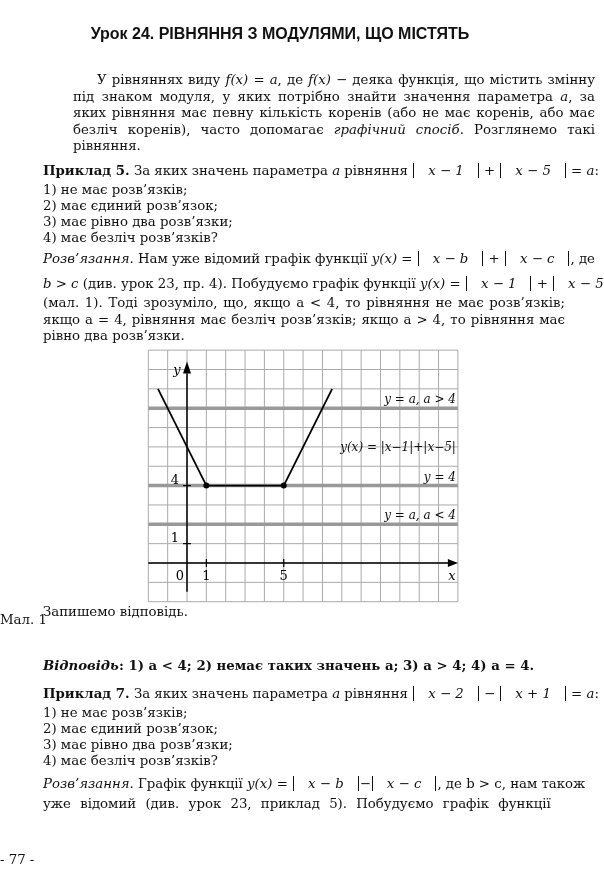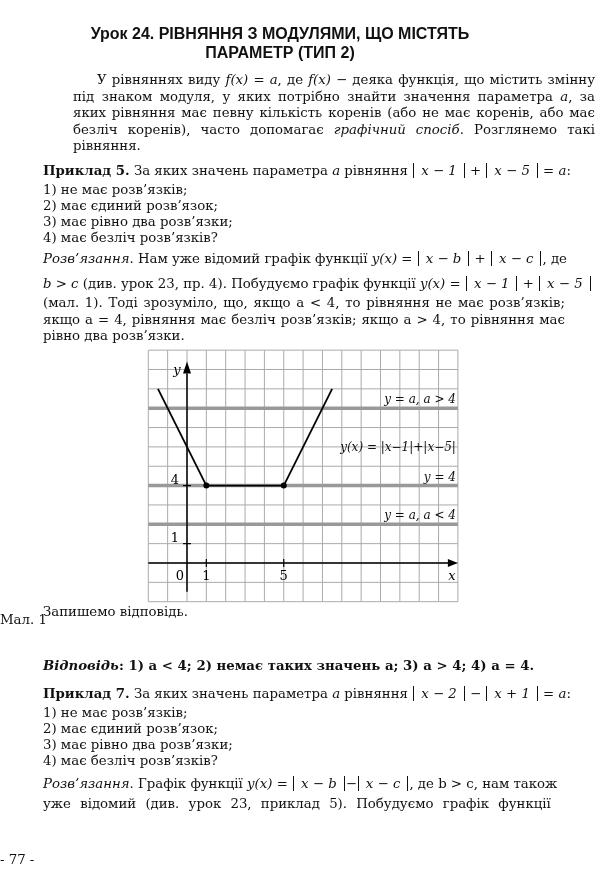--- a/index.html
+++ b/index.html
@@ -5,30 +5,29 @@
   html, body { margin:0; padding:0; background:#fff; }
   body { width:604px; height:875px; position:relative; overflow:hidden; color:#111;
          font-family:"DejaVu Serif", serif; }
   .title { position:absolute; left:0; top:24px; width:560px; text-align:center;
            font-family:"Liberation Sans", sans-serif; font-weight:bold; font-size:16px; line-height:19px; }
   .p { position:absolute; left:43px; width:522px; font-size:13.3px; line-height:16.6px; text-align:justify; }
   .p .ind { display:inline-block; width:24px; }
   .line { position:absolute; left:43px; width:522px; font-size:13.3px; line-height:16.6px; white-space:nowrap; }
   i, .it { font-style:italic; }
   b { font-weight:bold; }
-  .abs { border-left:1.2px solid #111; border-right:1.2px solid #111; padding:0 7px; margin:0 1px;text-align:right; }
+  .abs { border-left:1.2px solid #111; border-right:1.2px solid #111; padding:0 14px; margin:0 1px;text-align:right; }
   .center { position:absolute; left:0; width:604px; font-size:13.3px; }
   svg text { font-family:"DejaVu Serif", serif; }
 </style>
 </head>
 <body>
 
 <div class="title">
   <div>Урок 24. РІВНЯННЯ З МОДУЛЯМИ, ЩО МІСТЯТЬ</div>
-  <div>ПАРАМЕТР (ТИП 2)</div>
 </div>
 
 <div class="p" style="top:72px;margin-left:30px;">
   <span class="ind"></span><span>У рівняннях виду </span><i>f(x)</i><span> = </span><i>a</i><span>, де </span><i>f(x)</i><span> − деяка функція, що містить змінну під знаком модуля, у яких потрібно знайти значення параметра </span><i>a</i><span>, за яких рівняння має певну кількість коренів (або не має коренів, або має безліч коренів), часто допомагає </span><i>графічний спосіб</i><span>. Розглянемо такі рівняння.</span>
 </div>
 
 <div class="line" style="top:163px;">
   <b>Приклад 5.</b><span> За яких значень параметра </span><i>a</i><span> рівняння </span><span class="abs it">x − 1</span><span> + </span><span class="abs it">x − 5</span><span> = </span><i>a</i><span>:</span>
 </div>
 <div class="line" style="top:182px;">1) не має розв’язків;</div>

